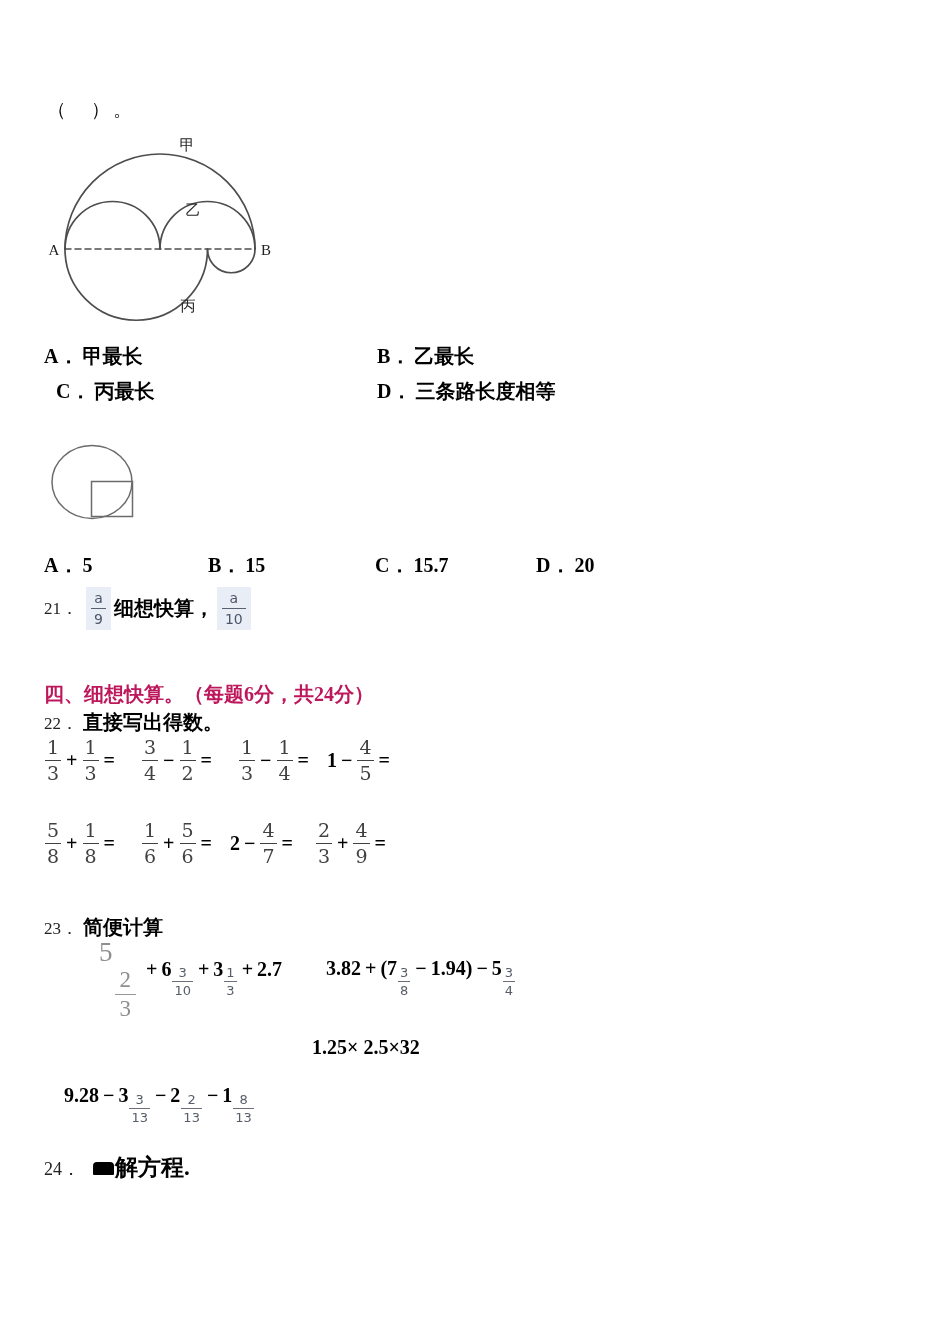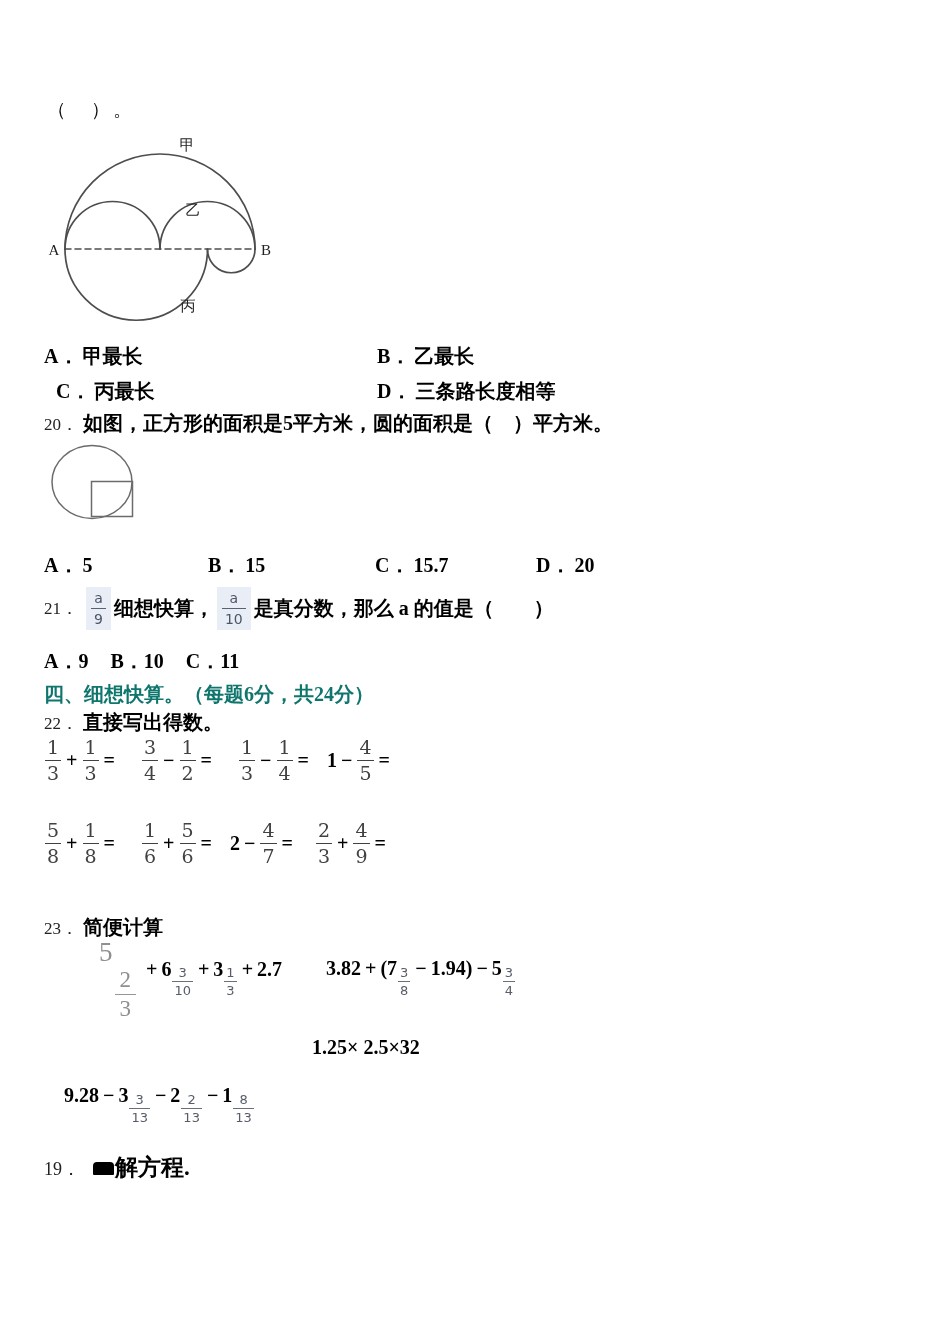--- a/index.html
+++ b/index.html
@@ -5,21 +5,21 @@
   html,body{margin:0;padding:0;background:#ffffff;}
   .page{position:relative;width:950px;height:1344px;background:#ffffff;overflow:hidden;
         font-family:"Liberation Serif","DejaVu Serif",serif;color:#000;}
   .abs{position:absolute;}
   .intro{position:absolute;left:47px;top:97px;font-size:19px;letter-spacing:3px;color:#111;}
   .qline{position:absolute;white-space:nowrap;font-size:20px;font-weight:700;color:#000;}
   .qnum{font-weight:400;font-size:17px;color:#222;margin-right:5px;}
   .opt{position:absolute;white-space:nowrap;font-size:20px;font-weight:700;color:#000;}
   .opt .olab{margin-right:4px;}
   .optflex{position:absolute;display:flex;gap:22px;font-size:20px;font-weight:700;}
-  .secline{position:absolute;white-space:nowrap;font-size:20px;font-weight:700;color:#0f766e;}
+  .secline{position:absolute;white-space:nowrap;font-size:20px;font-weight:700;color:#be185d;}
   
   .q21row{position:absolute;left:44px;top:584px;display:flex;align-items:center;height:48px;font-size:20px;font-weight:700;}
   .qfrac{display:inline-flex;flex-direction:column;align-items:center;background:#e8edf6;color:#4d5669;
          font-family:"DejaVu Sans",sans-serif;font-size:14px;font-weight:400;line-height:1;padding:4px 5px;margin:0 3px;}
   .qfrac .fn{padding:0 3px 3px;}
   .qfrac .fd{border-top:1.2px solid #596073;padding:3px 3px 0;}
   
   .mrow{position:absolute;display:flex;align-items:center;white-space:nowrap;}
   .frac{display:inline-flex;flex-direction:column;align-items:center;font-family:"DejaVu Serif",serif;
         font-size:19px;font-weight:400;color:#414141;line-height:1;margin:0 1px;}
@@ -74,23 +74,20 @@
   <div class="opt" style="left:377px;top:343px;">
     <span class="olab">B．</span><span>乙最长</span>
   </div>
   <div class="opt" style="left:56px;top:378px;">
     <span class="olab">C．</span><span>丙最长</span>
   </div>
   <div class="opt" style="left:377px;top:378px;">
     <span class="olab">D．</span><span>三条路长度相等</span>
   </div>
 
-  <div class="qline" style="left:44px;top:410px;">
-    <span class="qnum">20．</span><span>如图，正方形的面积是5平方米，圆的面积是（　）平方米。</span>
-  </div>
 
   <svg class="abs" style="left:48px;top:443px;" width="95" height="80" viewBox="0 0 95 80">
     <ellipse cx="44" cy="39" rx="40" ry="36.5" fill="none" stroke="#6b6b6b" stroke-width="1.5"></ellipse>
     <rect x="43.5" y="38.5" width="41" height="35" fill="none" stroke="#6b6b6b" stroke-width="1.5"></rect>
   </svg>
 
   <div class="opt" style="left:44px;top:552px;">
     <span class="olab">A．</span><span>5</span>
   </div>
   <div class="opt" style="left:208px;top:552px;">
@@ -107,28 +104,22 @@
     <span class="qnum">21．</span>
     <span class="qfrac">
       <span class="fn">a</span>
       <span class="fd">9</span>
     </span>
     <span>细想快算，</span>
     <span class="qfrac">
       <span class="fn">a</span>
       <span class="fd">10</span>
     </span>
-    <span>是真分数，那么 a 的值是（　　）</span>
-  </div>
-
-  <div class="optflex" style="left:44px;top:648px;">
-    <span><span class="olab">A．</span><span>9</span></span>
-    <span><span class="olab">B．</span><span>10</span></span>
-    <span><span class="olab">C．</span><span>11</span></span>
-  </div>
+  </div>
+
 
   <div class="secline" style="left:44px;top:681px;">四、细想快算。（每题6分，共24分）</div>
 
   <div class="qline" style="left:44px;top:709px;">
     <span class="qnum">22．</span><span>直接写出得数。</span>
   </div>
   <div class="mrow" style="left:44px;top:738px;">
       <span class="frac">
         <span class="fn">1</span>
         <span class="fd">3</span>
@@ -239,16 +230,16 @@
       </span><span class="mop">−</span><span class="mw">2</span><span class="sfrac">
         <span class="fn">2</span>
         <span class="fd">13</span>
       </span><span class="mop">−</span><span class="mw">1</span><span class="sfrac">
         <span class="fn">8</span>
         <span class="fd">13</span>
       </span></div>
   <div class="expr" style="left:312px;top:1036px;"><span class="mw">1.25× 2.5×32</span></div>
 
   <div class="q24">
-    <span class="qnum">19．</span><span class="blob"></span><span>解方程.</span>
+    <span class="qnum">24．</span><span class="blob"></span><span>解方程.</span>
   </div>
 
 </div>
 
 </body></html>

